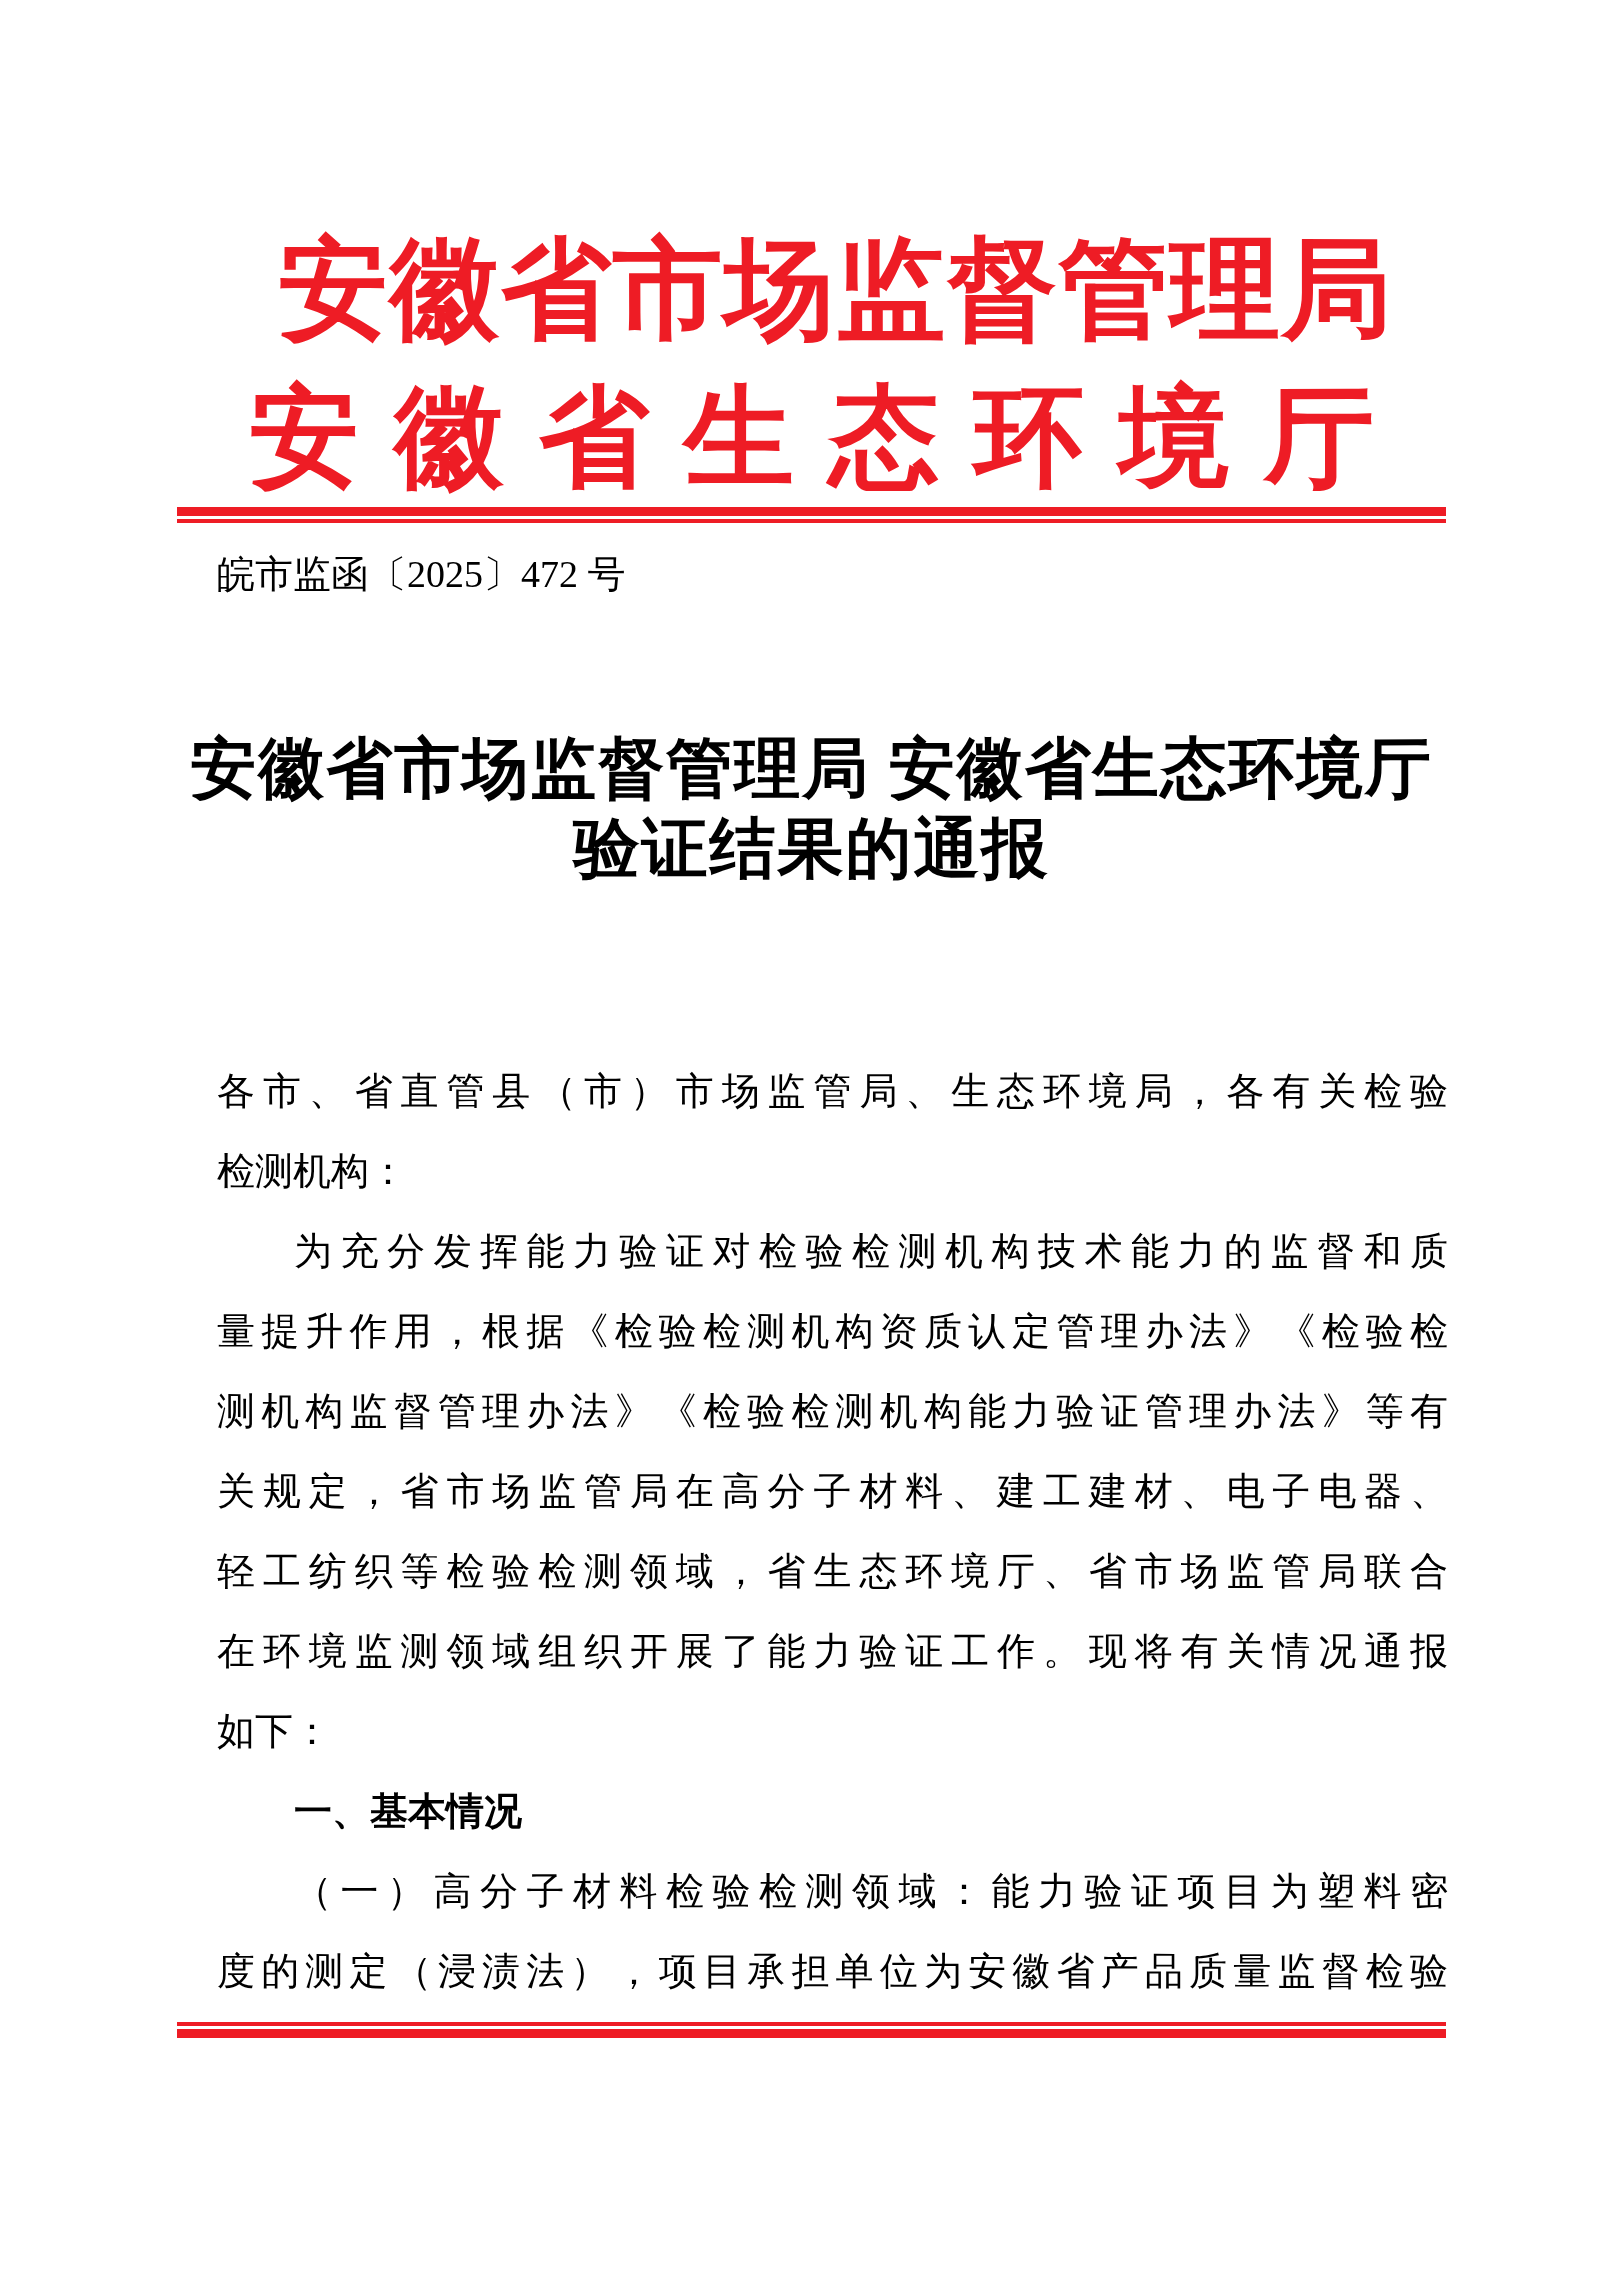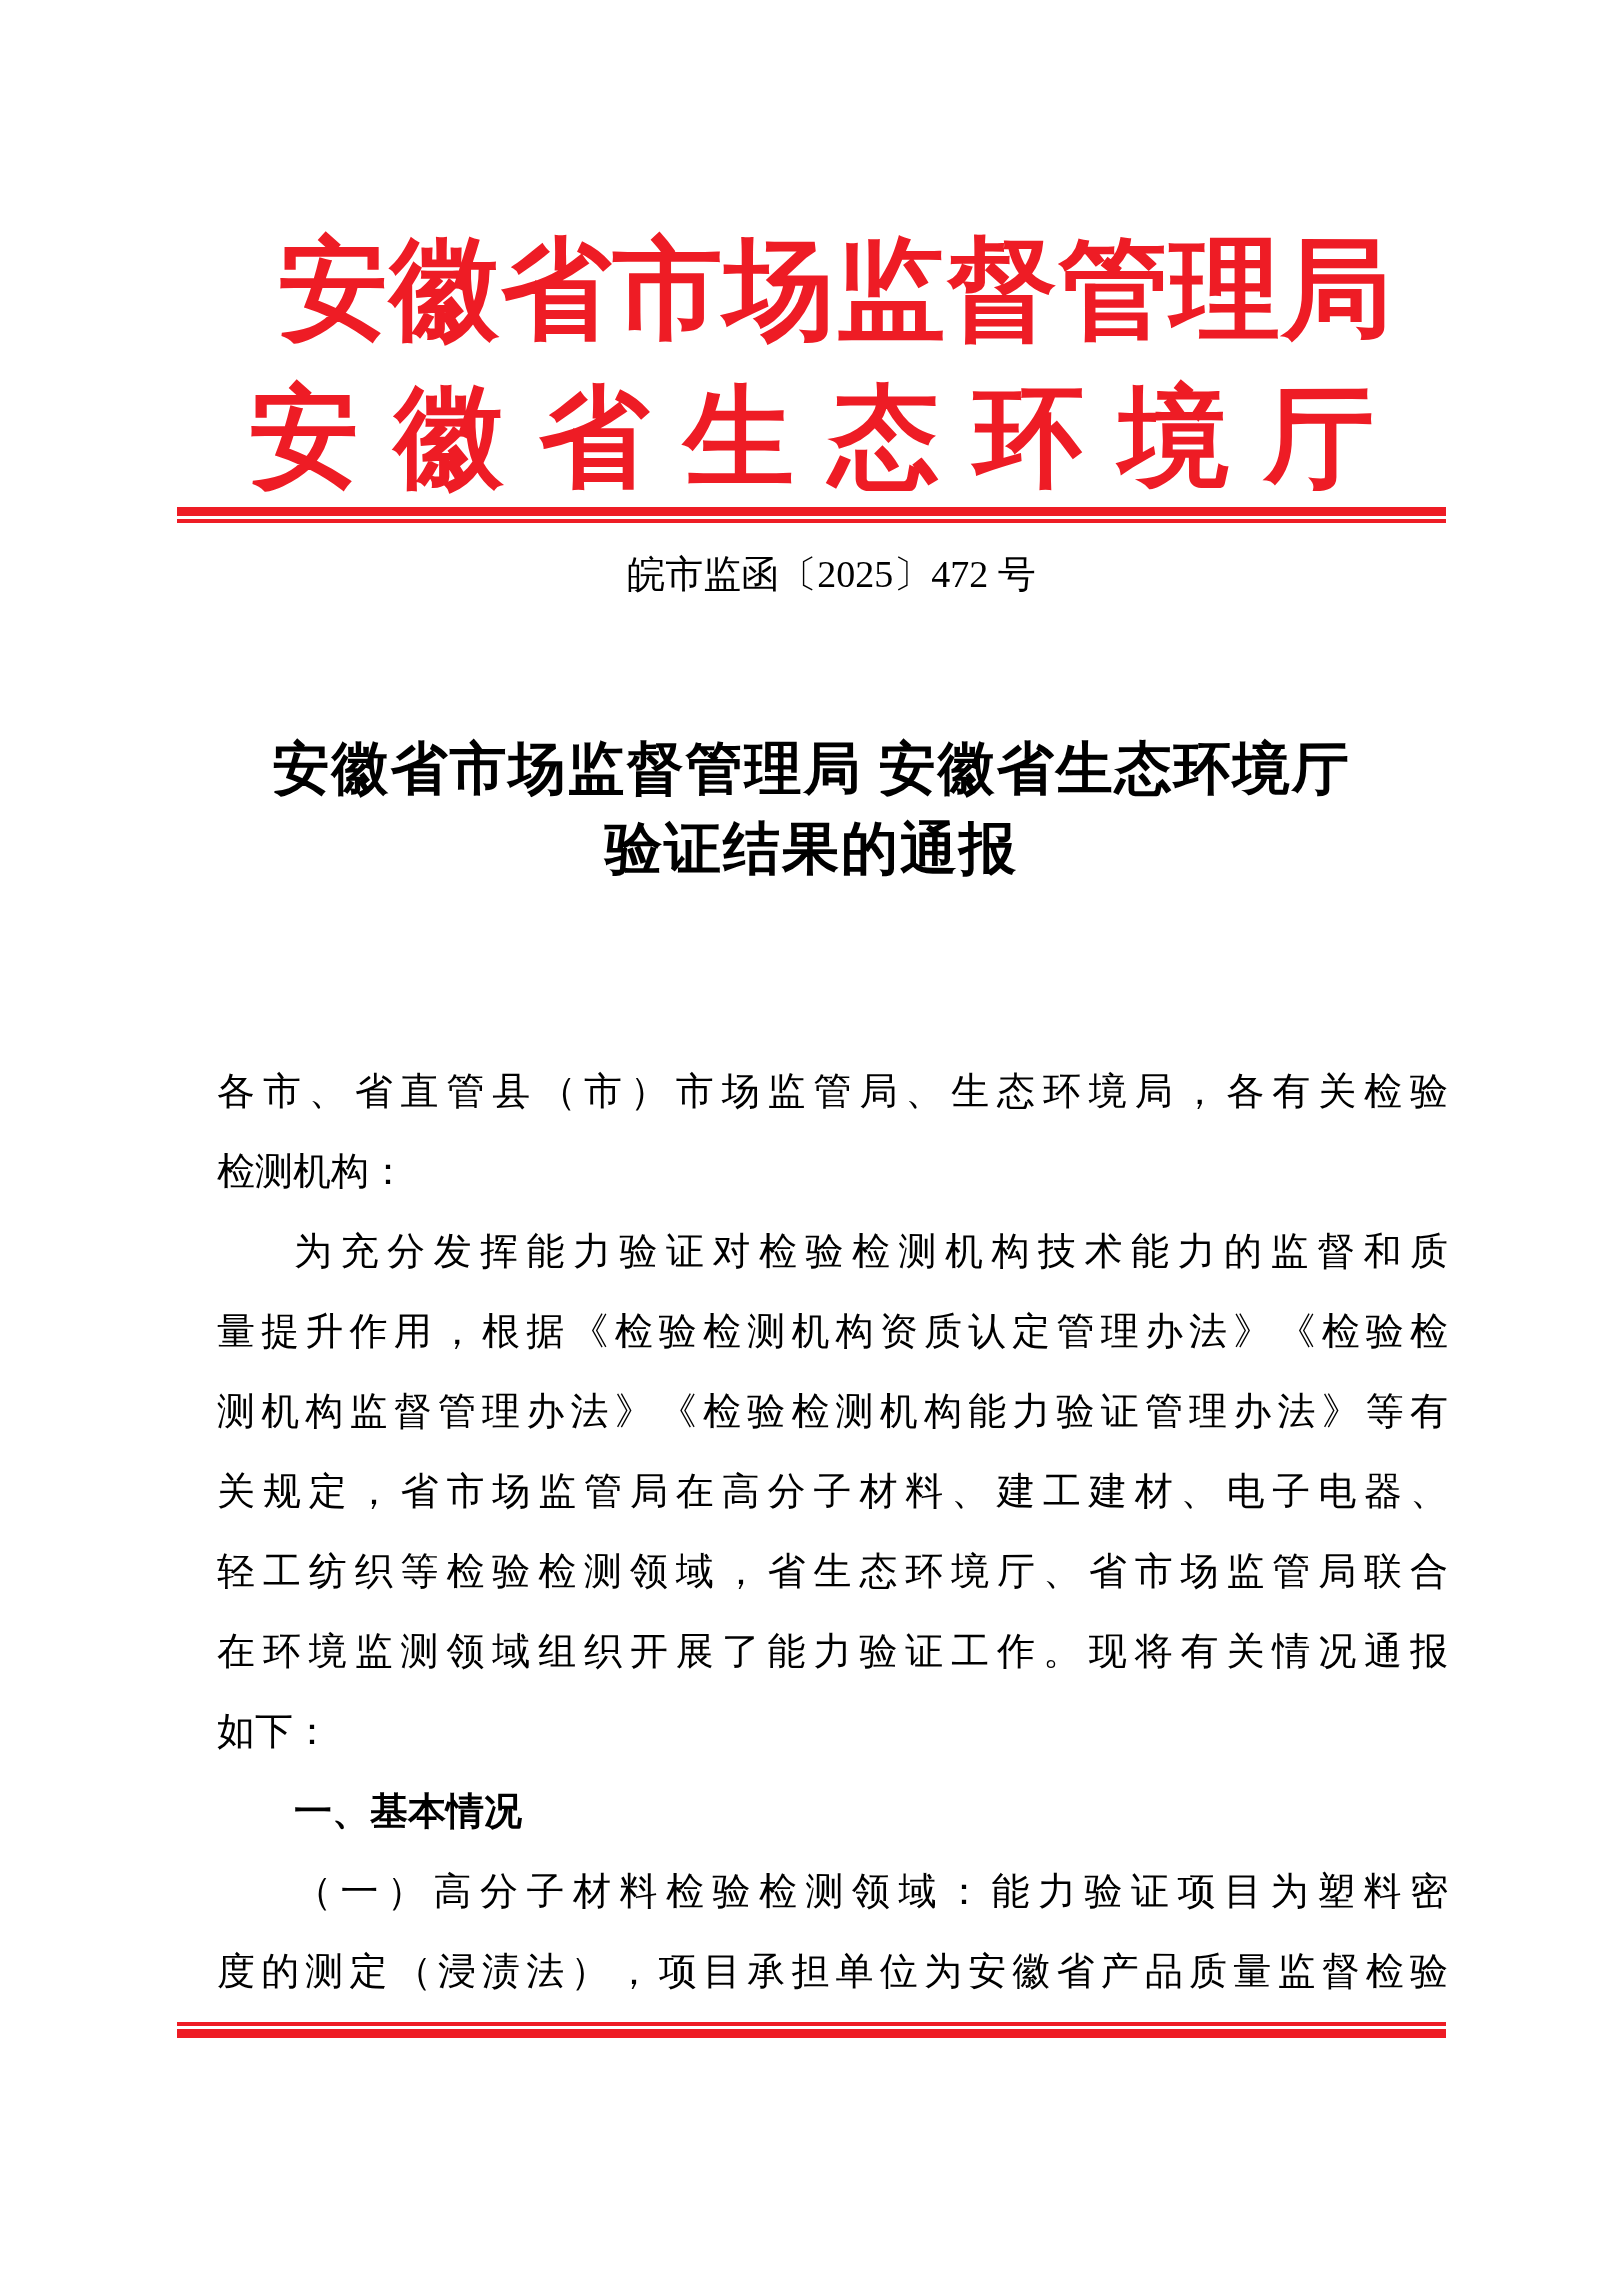--- a/index.html
+++ b/index.html
@@ -38,35 +38,35 @@
   .rule-header .thick { margin-bottom: 3.6px; }
   .rule-footer { top: 2022px; }
   .rule-footer .thin { margin-bottom: 3.6px; }
 
   
   .docnum {
     position: absolute;
     top: 555px;
     left: 217px;
     width: 1229px;
-    text-align: center;
+    text-align: left;
     font-size: 38px;
     line-height: 1;
     white-space: nowrap;
   }
 
   
   .title {
     position: absolute;
     top: 729px;
     left: 0;
     width: 100%;
     text-align: center;
     font-weight: bold;
-    font-size: 57px;
+    font-size: 66px;
     letter-spacing: 2px;
   }
   .title .title-line { line-height: 80px; height: 80px; white-space: nowrap; }
 
   
   .body-block {
     position: absolute;
     top: 1051px;
     left: 217px;
     width: 1231px;

